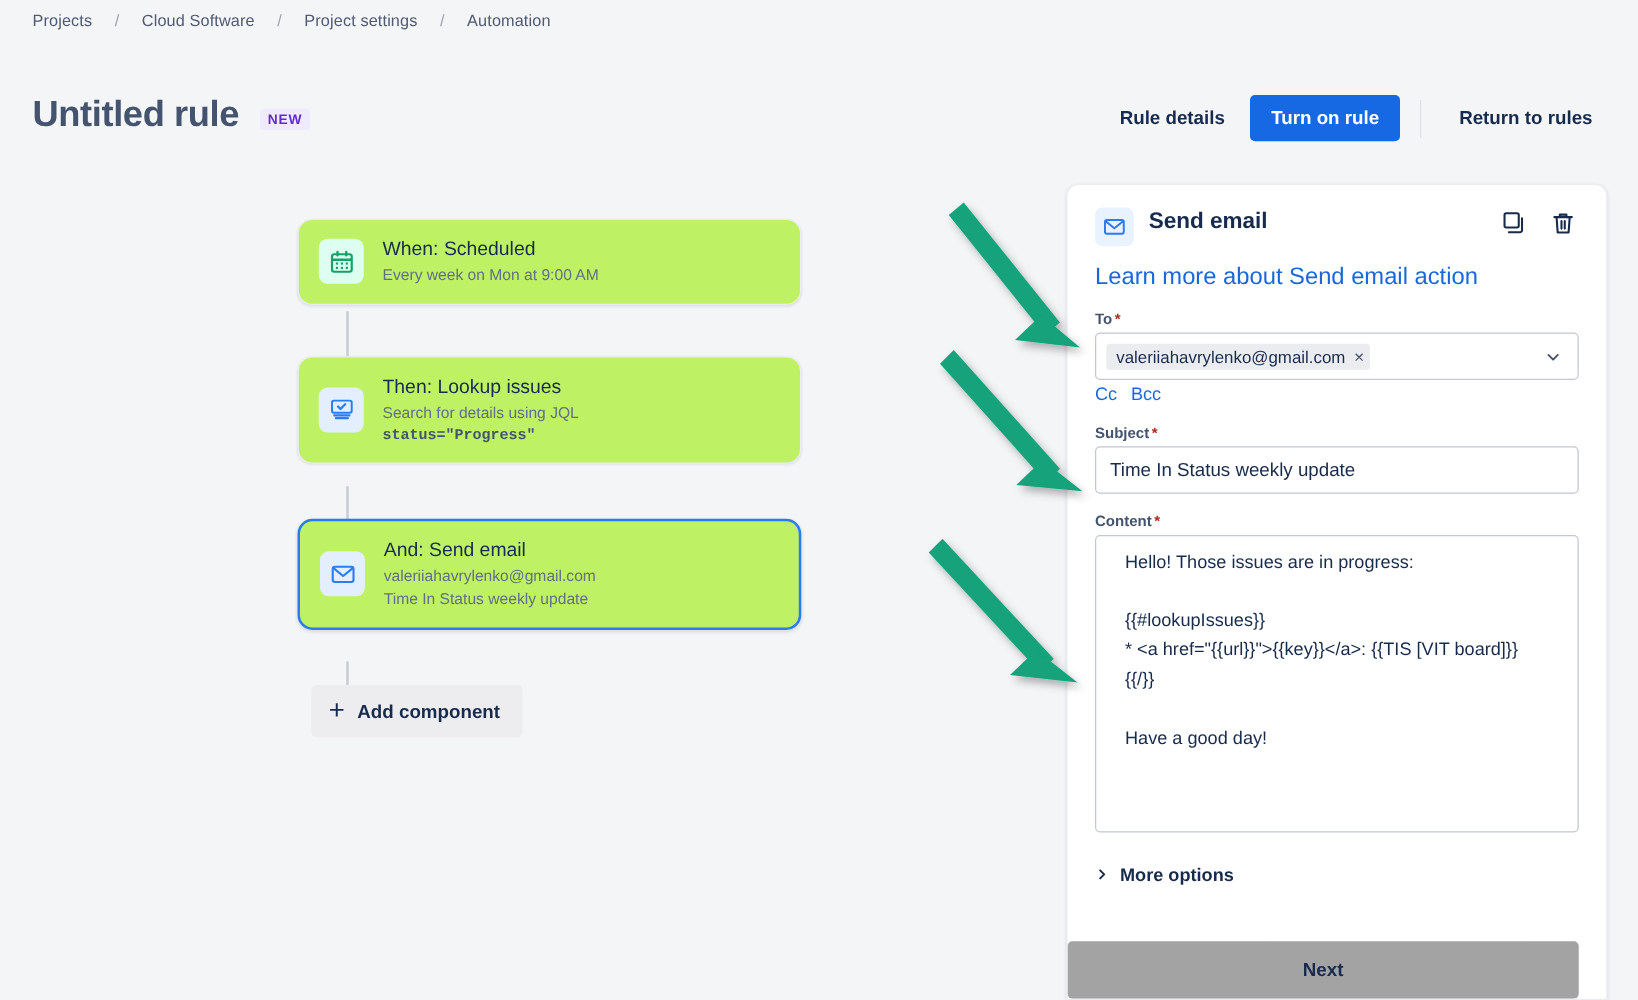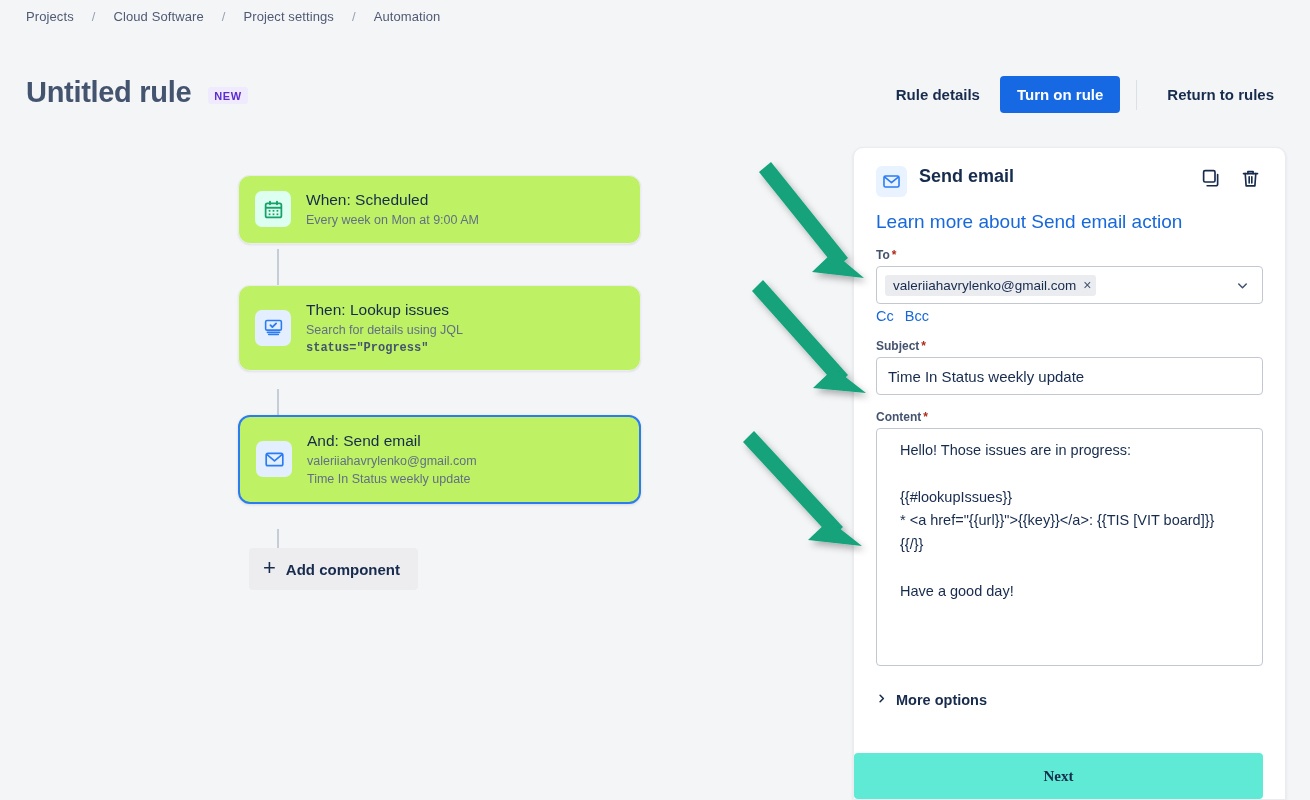--- a/index.html
+++ b/index.html
@@ -179,21 +179,21 @@
   .chev-right { font-size: 12px; }
 
   .panel-footer {
     position: absolute; left: 0; right: 0; bottom: 0; height: 46px;
     display: flex; align-items: stretch;
   }
   .foot-btn {
     flex: 1; border: none; background: none; cursor: pointer;
     font-family: inherit; font-size: 15px; font-weight: 700; color: #172b4d;
   }
-  .foot-btn.next { background: #5eead4; border-radius: 4px; margin: 0 22px 0 0; font-family: Liberation Serif, serif; }
+  .foot-btn.next { background: #a3a3a3; border-radius: 4px; margin: 0 22px 0 0; }
 
   
   .arrows { position: absolute; left: 0; top: 0; width: 1310px; height: 800px; pointer-events: none; }
 </style>
 </head>
 <body>
 
 <div id="root">
 
   <nav class="breadcrumb">

